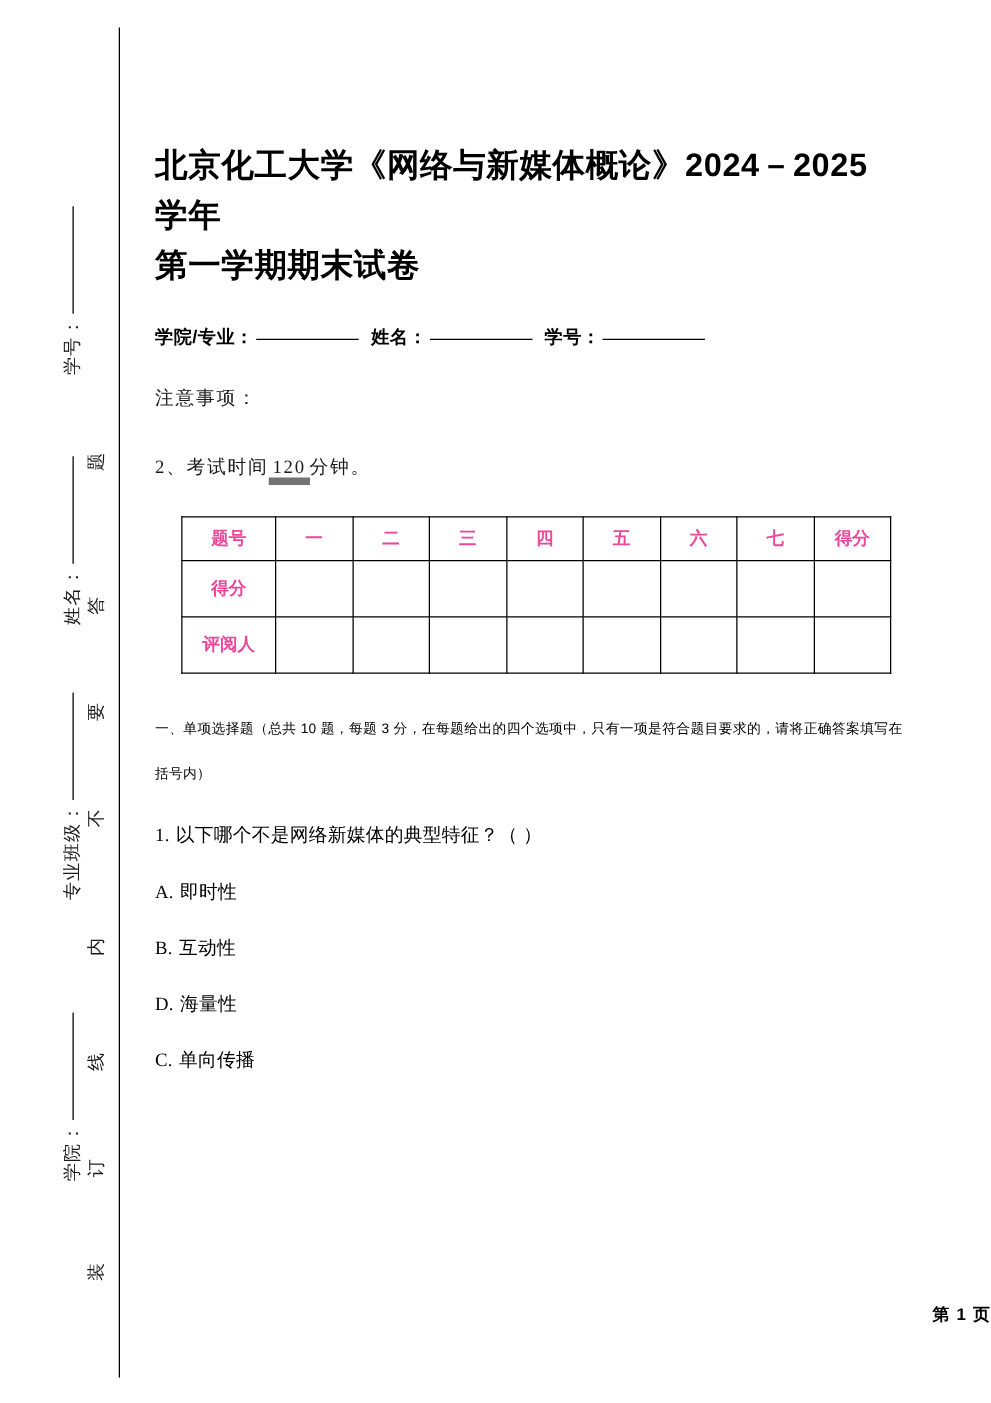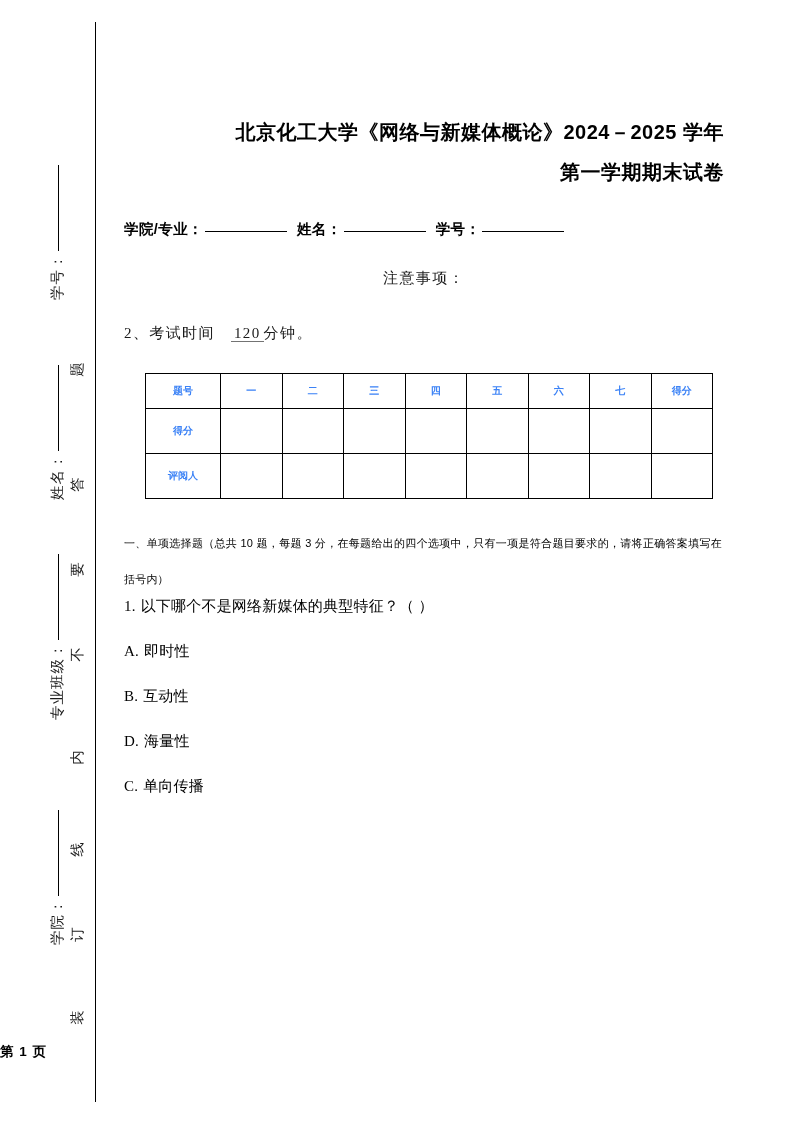--- a/index.html
+++ b/index.html
@@ -72,24 +72,24 @@
   
   #content {
     position: absolute;
     left: 124px;
     top: 0;
     width: 600px;
   }
 
   #title-block {
     margin-top: 112px;
-    text-align: right;
-    font-family: "Liberation Sans", "DejaVu Sans", sans-serif;
-    font-weight: bold;
-    font-size: 20px;
+    text-align: left;
+    font-family: "Liberation Sans", "DejaVu Sans", sans-serif;
+    font-weight: bold;
+    font-size: 26px;
     line-height: 40px;
     letter-spacing: 0.5px;
   }
   #title-block .ln2 { display: block; }
 
   #idline {
     margin-top: 28px;
     font-family: "Liberation Sans", "DejaVu Sans", sans-serif;
     font-weight: bold;
     font-size: 14.5px;
@@ -103,60 +103,60 @@
     vertical-align: 2px;
   }
   #idline .seg { white-space: nowrap; }
 
   .notice {
     font-size: 15px;
     letter-spacing: 1.4px;
     margin-top: 30px;
     color: #1a1a1a;
   }
-  .notice.n1 { margin-top: 30px; text-align: center; }
+  .notice.n1 { margin-top: 30px; }
   .notice.n2 { margin-top: 38px; }
   .notice.n3 { margin-top: 36px; }
   .notice .ul {
-    border-bottom: 1px solid #737373;
+    border-bottom: 6px solid #737373;
     padding: 0 3px;
-    margin-left: 16px;
   }
 
   
   #score-table {
     margin-top: 30px;
     margin-left: 21px;
     border-collapse: collapse;
     width: 568px;
     table-layout: fixed;
   }
   #score-table td {
     border: 1.3px solid #000;
     text-align: center;
     font-family: "Liberation Sans", "DejaVu Sans", sans-serif;
     font-weight: bold;
-    font-size: 10px;
-    color: #3b82f6;
+    font-size: 14px;
+    color: #ec4899;
   }
   #score-table td.lbl { width: 72px; height: 32px; }
   #score-table tr.r-head td { height: 32px; }
   #score-table tr.r-body td { height: 42px; }
 
   
   #section-heading {
     margin-top: 26px;
     font-family: "Liberation Sans", "DejaVu Sans", sans-serif;
     font-size: 11px;
     line-height: 36px;
     letter-spacing: 0.2px;
     text-align: justify;
     width: 598px;
   }
   .question {
+    margin-top: 22px;
     font-family: "Liberation Sans", "DejaVu Sans", sans-serif;
     font-size: 15px;
     letter-spacing: 0.2px;
   }
   .option {
     margin-top: 26px;
     font-family: "Liberation Sans", "DejaVu Sans", sans-serif;
     font-size: 15px;
     letter-spacing: 0.2px;
   }
@@ -164,21 +164,21 @@
   .question .q-num {
     font-family: "Liberation Serif", "DejaVu Serif", serif;
     margin-right: 5px;
   }
 
   #footer {
     position: absolute;
     left: 0;
     top: 1043px;
     width: 793px;
-    text-align: left;
+    text-align: right;
     font-family: "Liberation Sans", "DejaVu Sans", sans-serif;
     font-weight: bold;
     font-size: 13.5px;
     letter-spacing: 1px;
   }
 </style>
 </head>
 <body>
 
 <div id="page">

